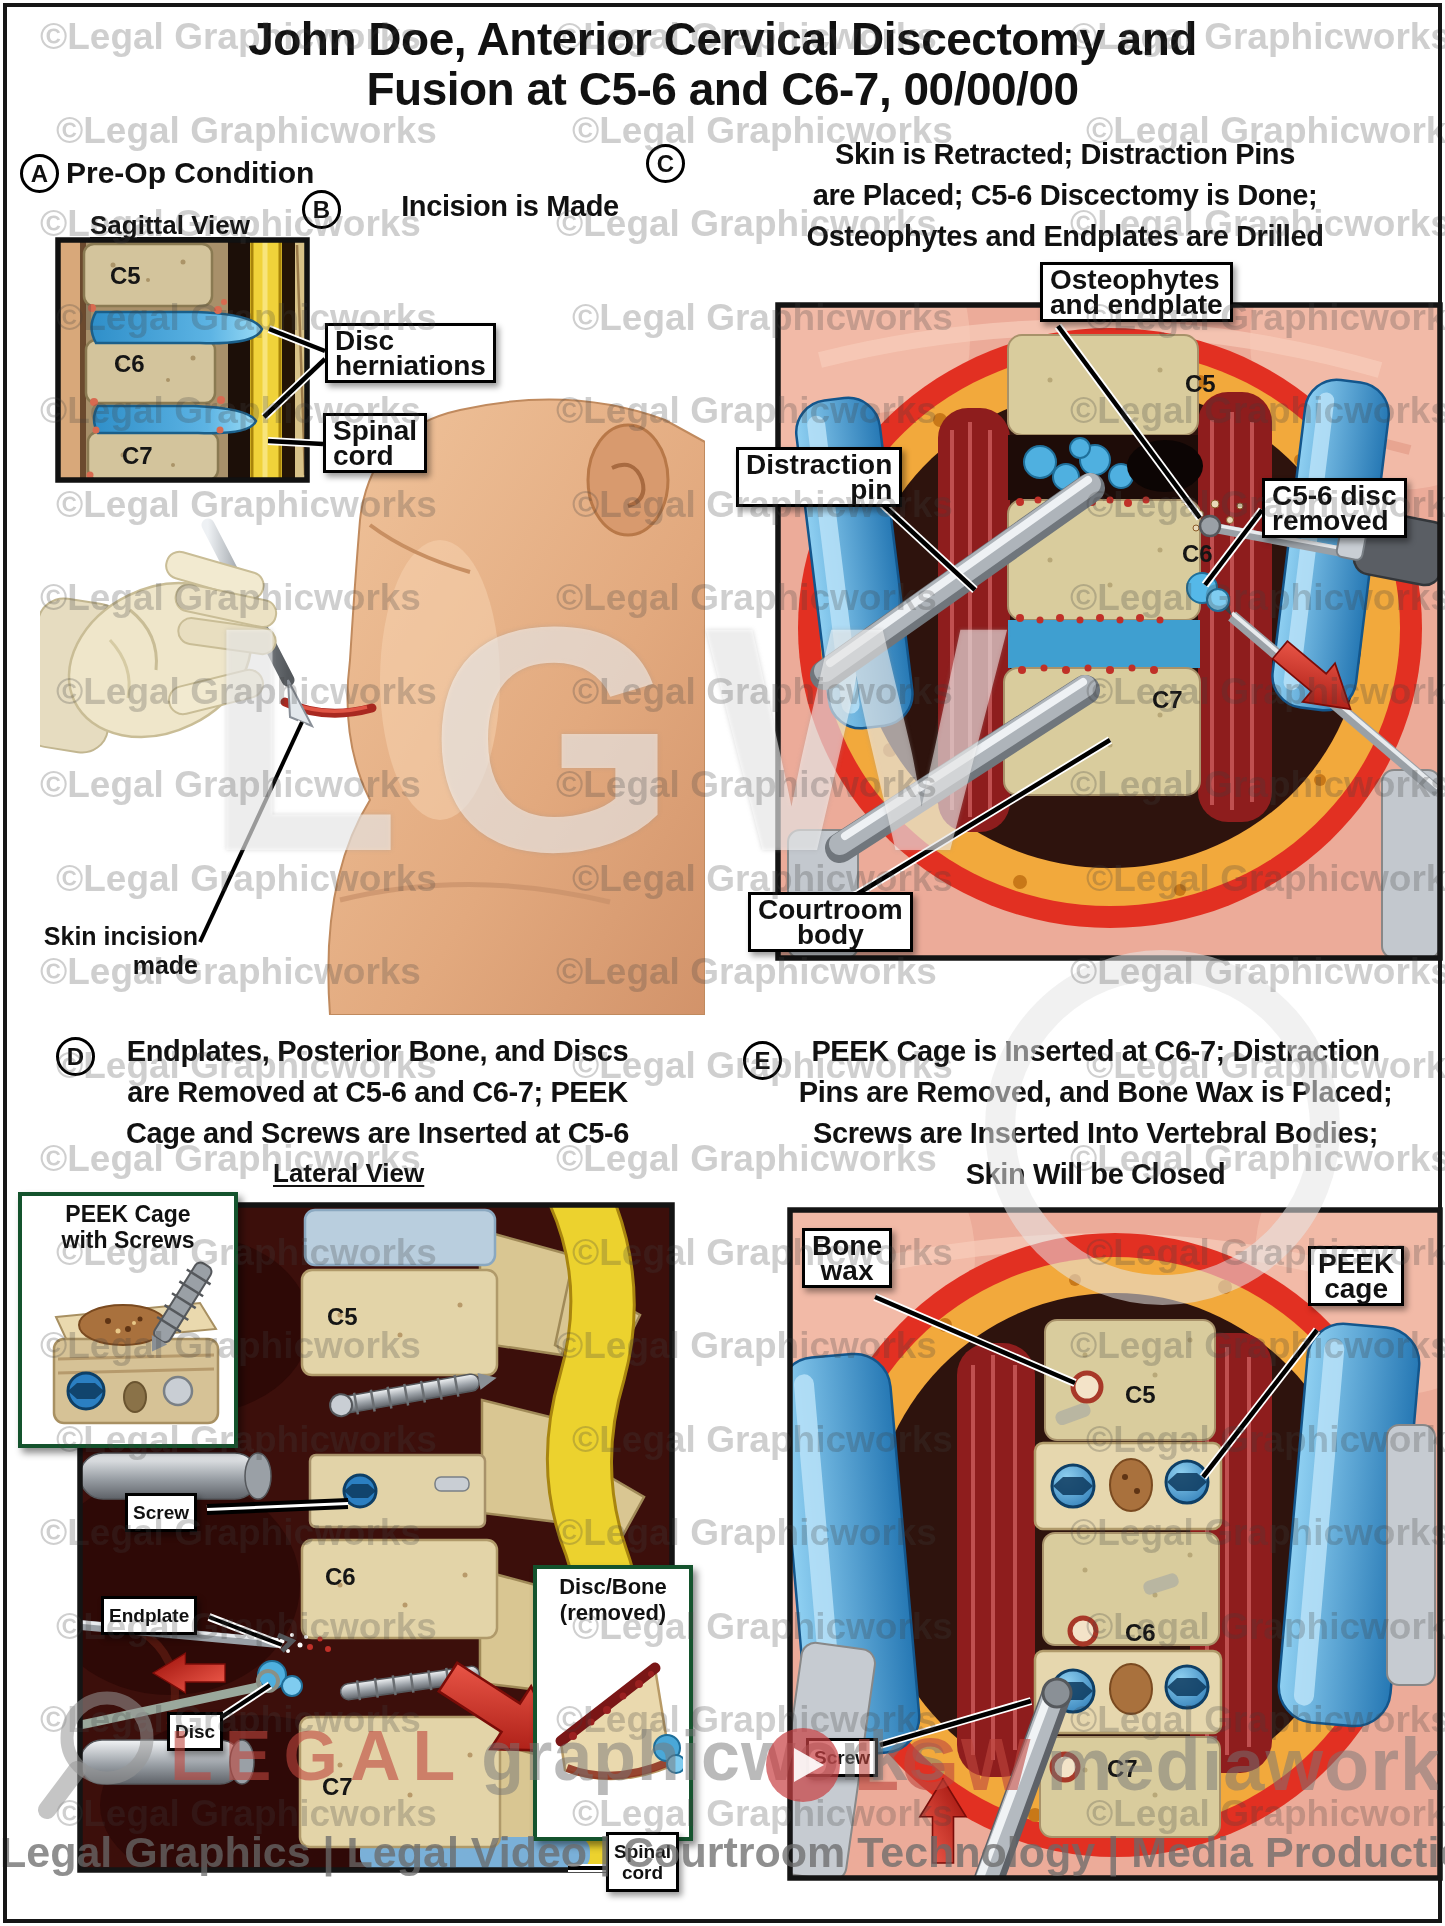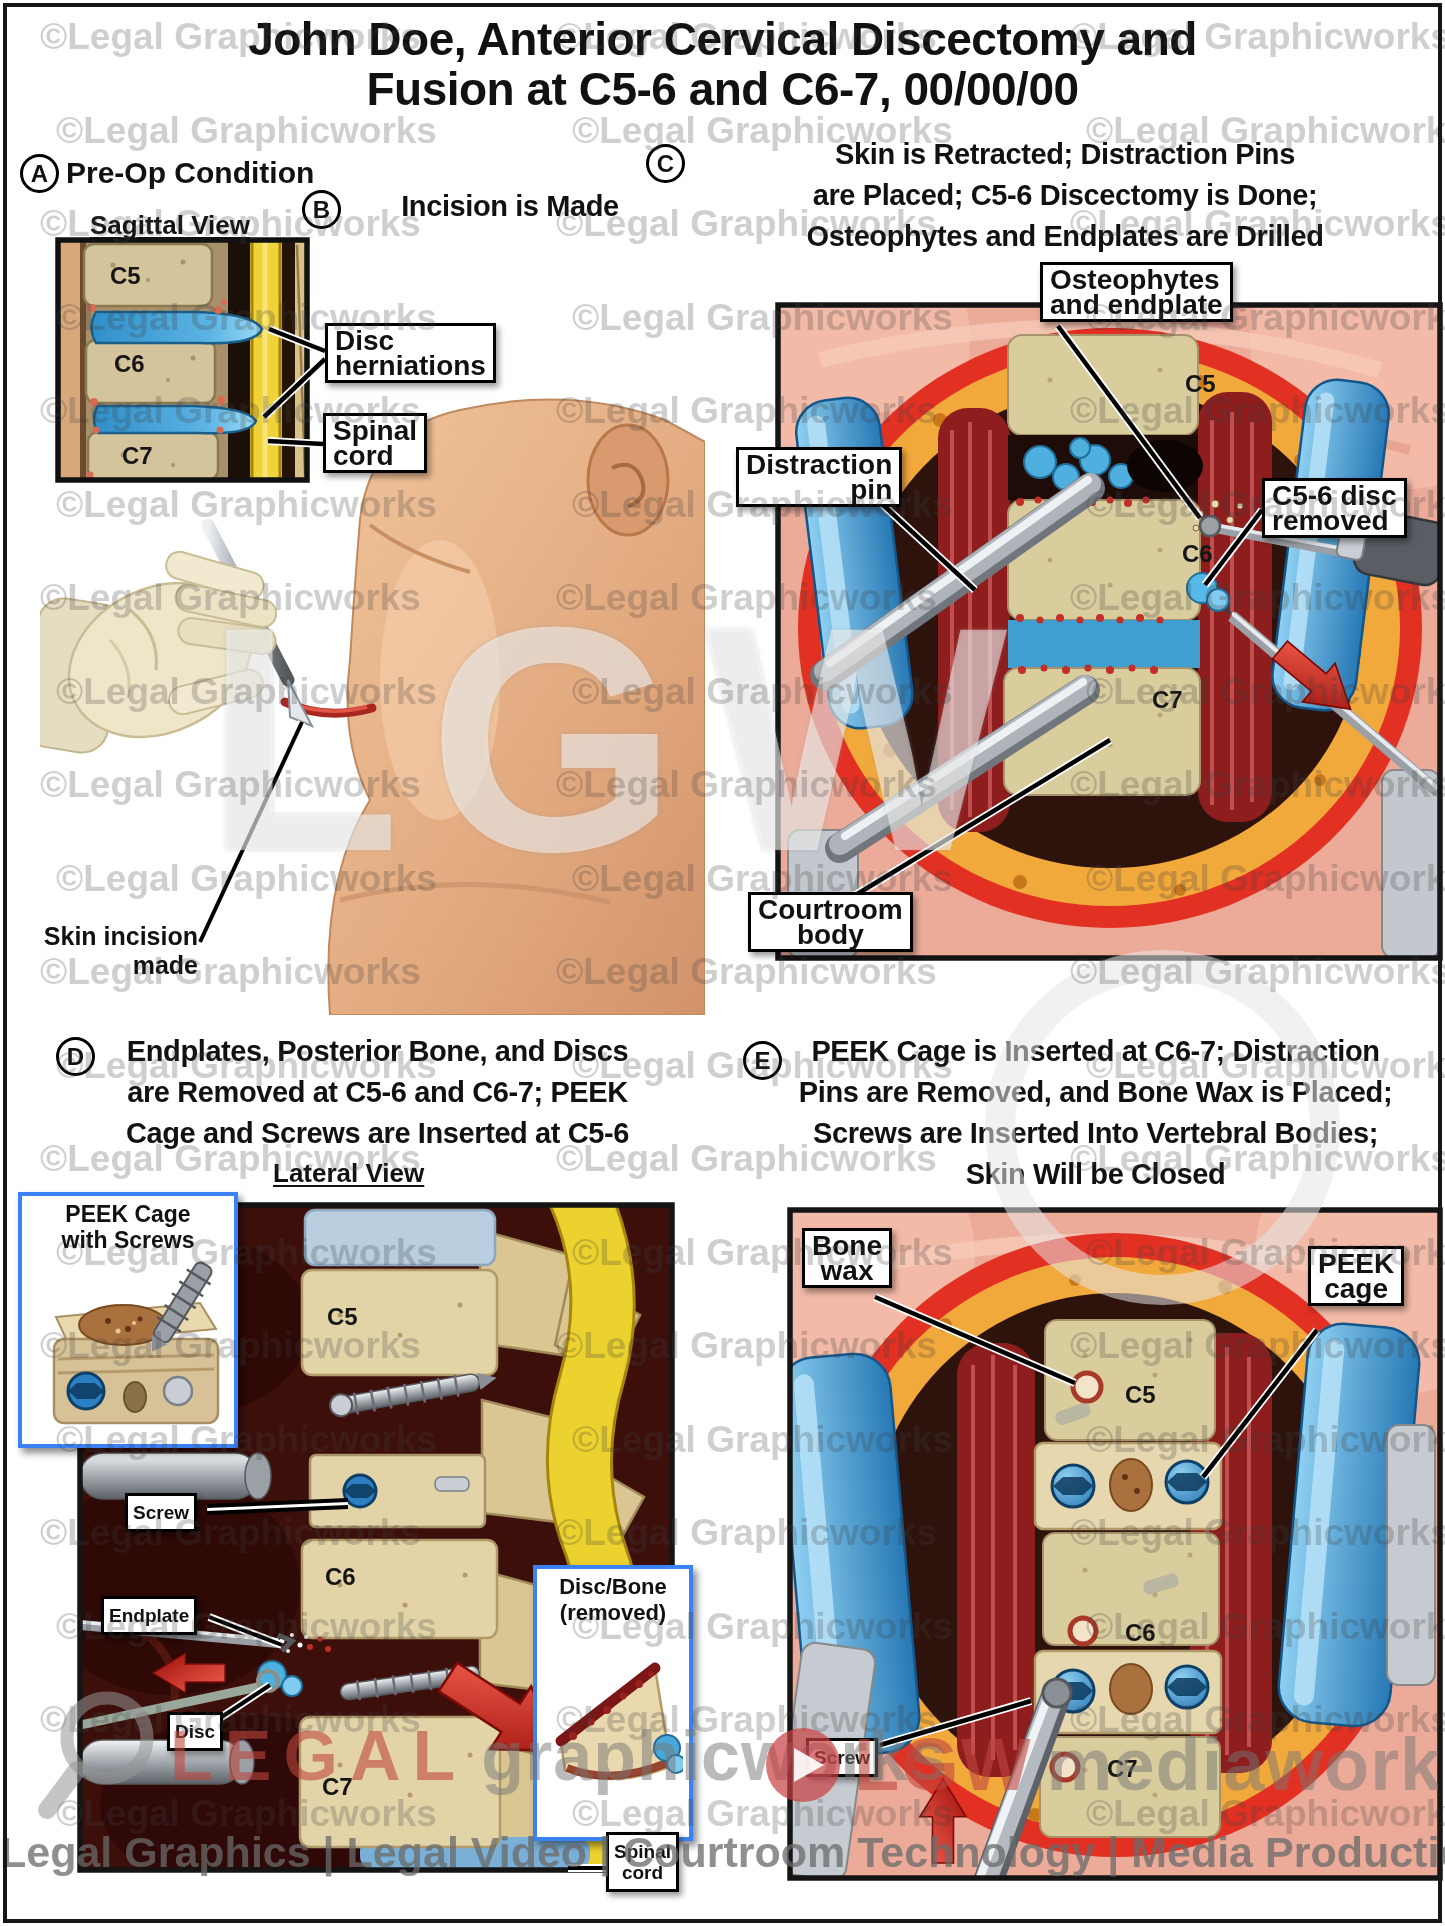--- a/index.html
+++ b/index.html
@@ -18,21 +18,21 @@
   .viewlab{position:absolute;font-weight:800;font-size:26px;text-decoration:underline;text-underline-offset:3px;}
   .ptitle1{position:absolute;font-weight:800;font-size:30px;}
   
   .co{position:absolute;background:#fff;border:3px solid #000;padding:2px 7px;
       font-size:28px;font-weight:800;line-height:25px;box-shadow:3px 4px 6px rgba(0,0,0,.40);
       white-space:nowrap;z-index:7;}
   .co.ra{text-align:right}.co.ca{text-align:center}
   .co.sm{font-size:19px;line-height:21px;padding:6px 5px;}
   .plain-lab{position:absolute;font-size:25px;font-weight:800;line-height:29px;text-align:right;z-index:7;}
   
-  .insetbox{position:absolute;background:#fff;border:4px solid #3b82f6;box-shadow:4px 5px 7px rgba(0,0,0,.45);z-index:7;}
+  .insetbox{position:absolute;background:#fff;border:4px solid #14532d;box-shadow:4px 5px 7px rgba(0,0,0,.45);z-index:7;}
   .insetbox .it{width:100%;text-align:center;font-weight:800;font-size:23px;line-height:26px;margin-top:5px;}
   .insetbox svg{position:relative !important;display:block;margin:2px auto 0 auto;}
   
   .wm-layer{position:absolute;inset:0;z-index:31;pointer-events:none;}
   .wm-tile{position:absolute;font-size:37px;font-weight:600;color:rgba(62,62,62,.25);white-space:nowrap;}
   .wm-big{position:absolute;left:205px;top:555px;font-size:320px;font-weight:800;letter-spacing:28px;
           color:rgba(255,255,255,.50);text-shadow:0 0 4px rgba(150,150,150,.35);z-index:30;pointer-events:none;}
   .wm-ring{position:absolute;left:985px;top:950px;width:295px;height:295px;border-radius:50%;
            border:30px solid rgba(230,230,230,.55);z-index:30;pointer-events:none;}
   .logo{position:absolute;display:flex;align-items:center;z-index:32;pointer-events:none;white-space:nowrap;}

